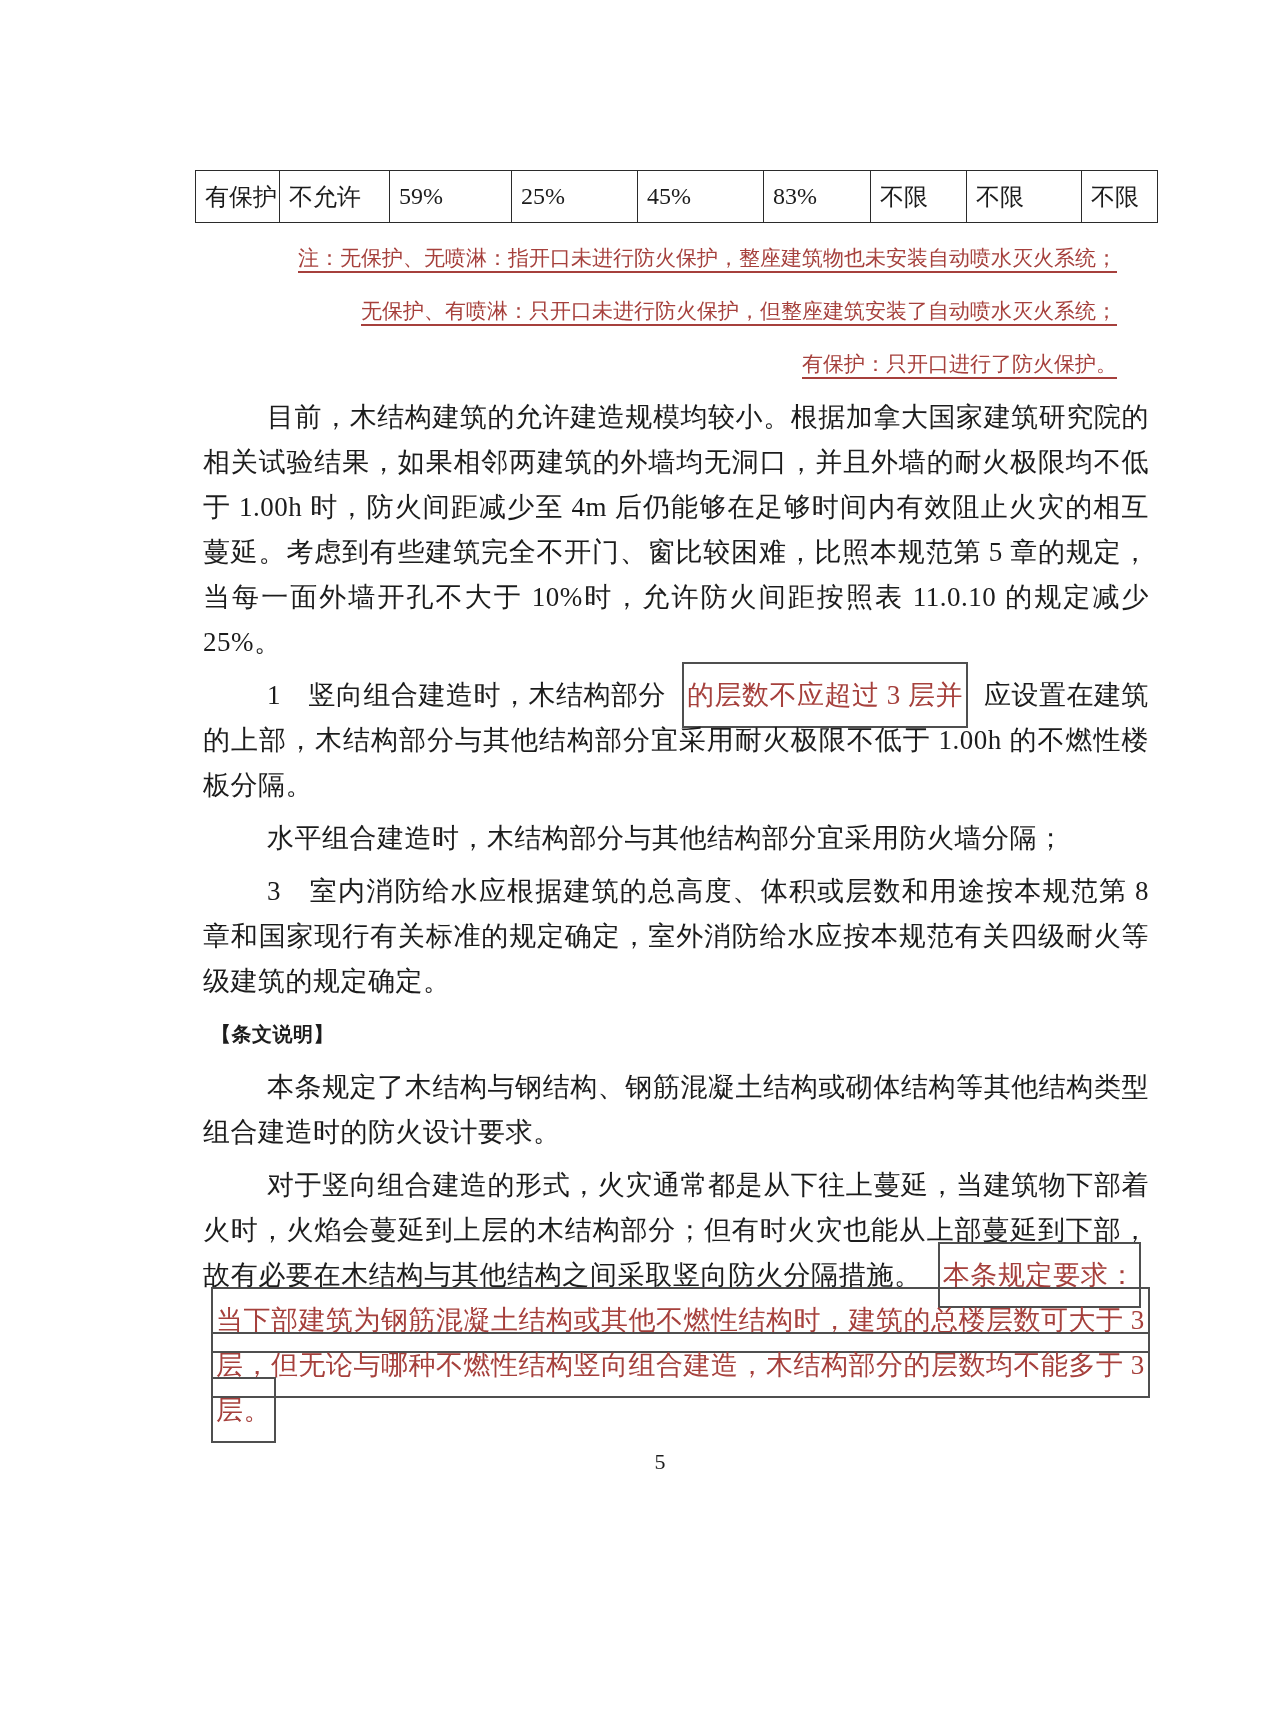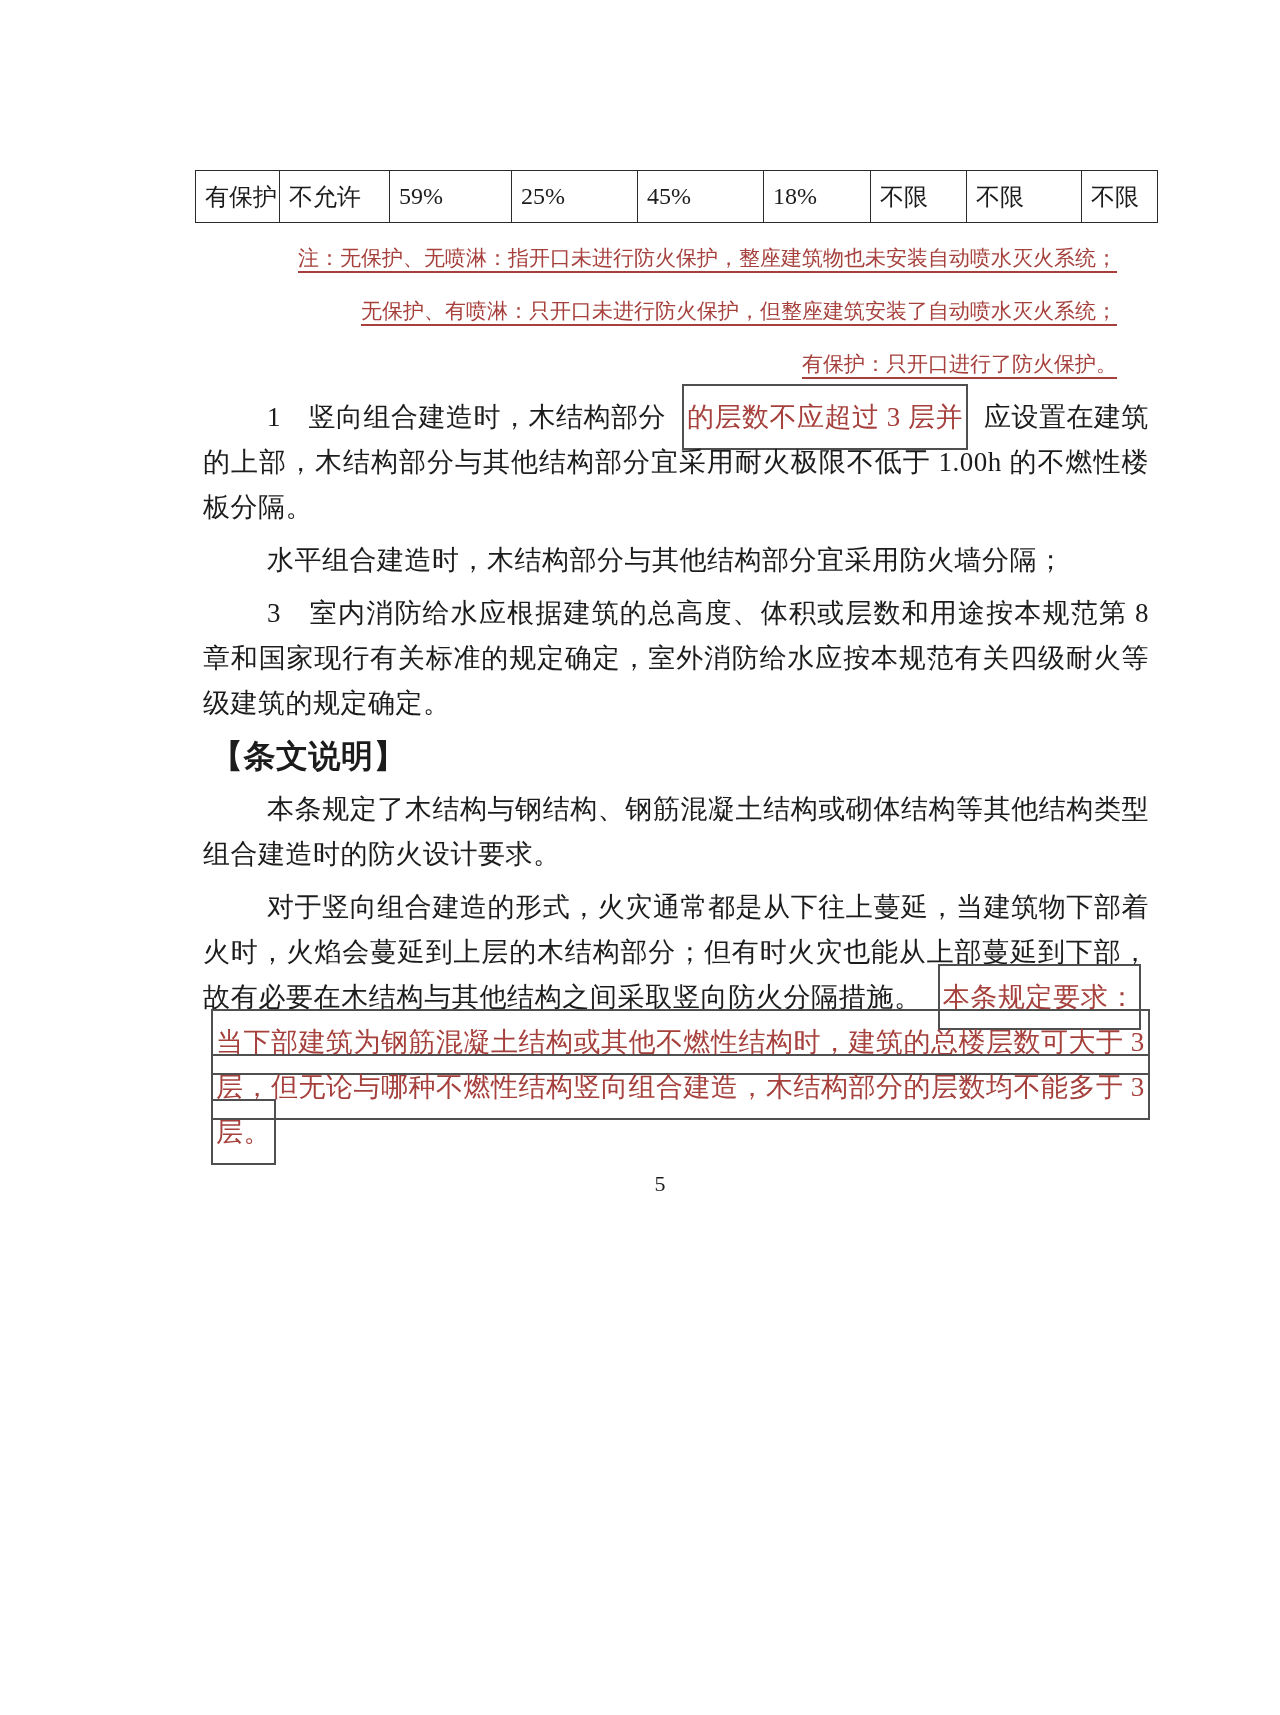--- a/index.html
+++ b/index.html
@@ -54,21 +54,21 @@
     line-height:45px;
     text-align:justify;
     letter-spacing:0.5px;
     width:962px;
   }
   .para { text-indent:56px; }
   .para.no-indent { text-indent:0; }
   .para.heading {
     font-family:"Liberation Sans","DejaVu Sans",sans-serif;
     font-weight:bold;
-    font-size:32px;
+    font-size:20px;
   }
   .seg-normal { color:var(--ink); }
   .seg-red-underline {
     color:var(--red);
     text-decoration:underline;
     text-underline-offset:7px;
     text-decoration-thickness:2px;
   }
   .seg-red-box {
     color:var(--red);
@@ -100,35 +100,36 @@
         <col style="width:115px">
         <col style="width:76px">
     </colgroup>
     <tbody>
       <tr>
           <td>有保护</td>
           <td>不允许</td>
           <td>59%</td>
           <td>25%</td>
           <td>45%</td>
-          <td>18%</td>
+          <td>83%</td>
           <td>不限</td>
           <td>不限</td>
           <td>不限</td>
         </tr>
     </tbody>
   </table>
 
   <div class="notes">
       <div class="note-line first">注：无保护、无喷淋：指开口未进行防火保护，整座建筑物也未安装自动喷水灭火系统；</div>
       <div class="note-line">无保护、有喷淋：只开口未进行防火保护，但整座建筑安装了自动喷水灭火系统；</div>
       <div class="note-line">有保护：只开口进行了防火保护。</div>
     </div>
 
   <div class="body-text">
+      <div class="para"><span class="seg-normal">目前，木结构建筑的允许建造规模均较小。根据加拿大国家建筑研究院的相关试验结果，如果相邻两建筑的外墙均无洞口，并且外墙的耐火极限均不低于 1.00h 时，防火间距减少至 4m 后仍能够在足够时间内有效阻止火灾的相互蔓延。考虑到有些建筑完全不开门、窗比较困难，比照本规范第 5 章的规定，当每一面外墙开孔不大于 10%时，允许防火间距按照表 11.0.10 的规定减少 25%。</span></div>
       <div class="para"><span class="seg-normal">1　竖向组合建造时，木结构部分</span><span class="seg-red-box">的层数不应超过 3 层并</span><span class="seg-normal">应设置在建筑的上部，木结构部分与其他结构部分宜采用耐火极限不低于 1.00h 的不燃性楼板分隔。</span></div>
       <div class="para"><span class="seg-normal">水平组合建造时，木结构部分与其他结构部分宜采用防火墙分隔；</span></div>
       <div class="para"><span class="seg-normal">3　室内消防给水应根据建筑的总高度、体积或层数和用途按本规范第 8 章和国家现行有关标准的规定确定，室外消防给水应按本规范有关四级耐火等级建筑的规定确定。</span></div>
       <div class="para no-indent heading"><span class="seg-normal">【条文说明】</span></div>
       <div class="para"><span class="seg-normal">本条规定了木结构与钢结构、钢筋混凝土结构或砌体结构等其他结构类型组合建造时的防火设计要求。</span></div>
       <div class="para"><span class="seg-normal">对于竖向组合建造的形式，火灾通常都是从下往上蔓延，当建筑物下部着火时，火焰会蔓延到上层的木结构部分；但有时火灾也能从上部蔓延到下部，故有必要在木结构与其他结构之间采取竖向防火分隔措施。</span><span class="seg-red-box">本条规定要求：当下部建筑为钢筋混凝土结构或其他不燃性结构时，建筑的总楼层数可大于 3 层，但无论与哪种不燃性结构竖向组合建造，木结构部分的层数均不能多于 3 层。</span></div>
     </div>
 
   <div class="page-number">5</div>
 

